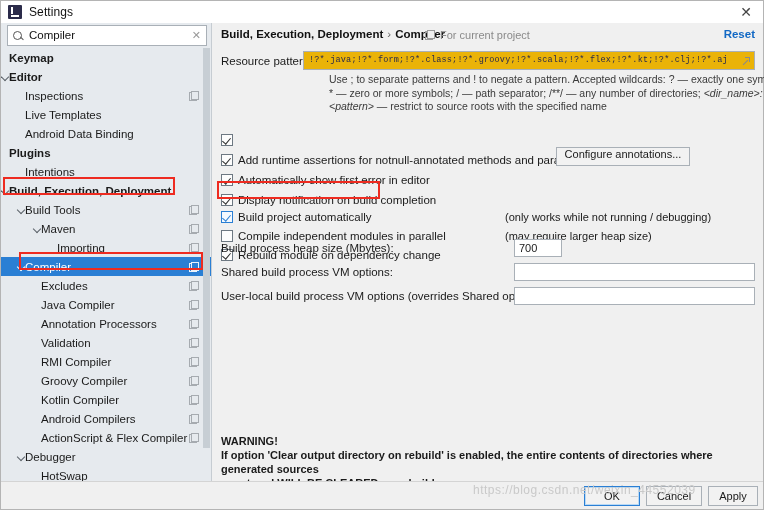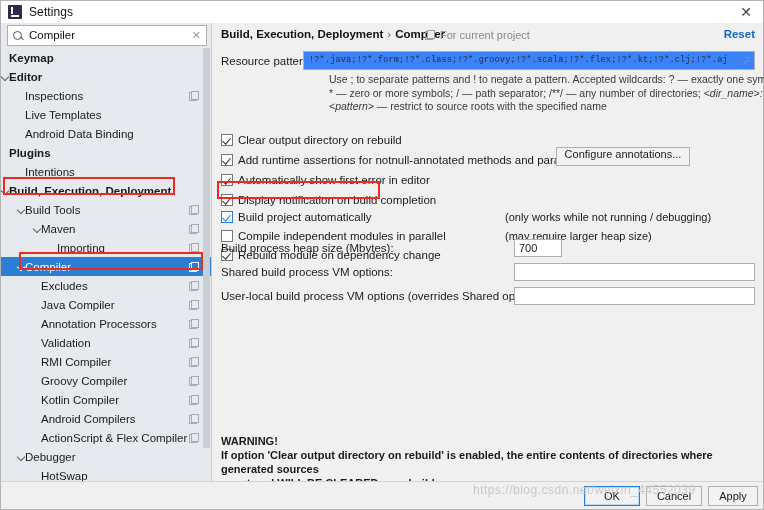--- a/index.html
+++ b/index.html
@@ -196,21 +196,21 @@
 
   .lblrow {
     position: absolute;
     font-size: 11.5px; color: #1a1a1a;
   }
 
   #res-label { left: 8px; top: 32px; }
   #res-field {
     position: absolute; left: 90px; top: 28px;
     width: 452px; height: 19px;
-    background: #3b82f6;
+    background: #eab308;
     border: 1px solid #a9b0b7;
   }
   #res-value {
     position: absolute; left: 5px; top: 3px;
     font-family: "Liberation Mono", monospace;
     font-size: 8.5px; color: #2a2a4a;
     letter-spacing: .2px;
     white-space: nowrap; overflow: hidden;
     width: 420px;
   }
@@ -473,21 +473,20 @@
       <span id="res-expand"></span>
     </div>
 
     <div id="res-help">
       <span>Use ; to separate patterns and ! to negate a pattern. Accepted wildcards: ? — exactly one symbol; * — zero or more symbols; / — path separator; /**/ — any number of directories; </span><i>&lt;dir_name&gt;:&lt;pattern&gt;</i><span> — restrict to source roots with the specified name</span>
     </div>
 
     <div id="checkbox-list">
         <div class="cbrow" style="top: 109px;">
           <span class="cbox checked"></span>
-          <span class="cblabel">Clear output directory on rebuild</span>
         </div>
         <div class="cbrow" style="top: 129px;">
           <span class="cbox checked"></span>
           <span class="cblabel">Add runtime assertions for notnull-annotated methods and parameters</span>
         </div>
         <div class="cbrow" style="top: 149px;">
           <span class="cbox checked"></span>
           <span class="cblabel">Automatically show first error in editor</span>
         </div>
         <div class="cbrow" style="top: 169px;">

